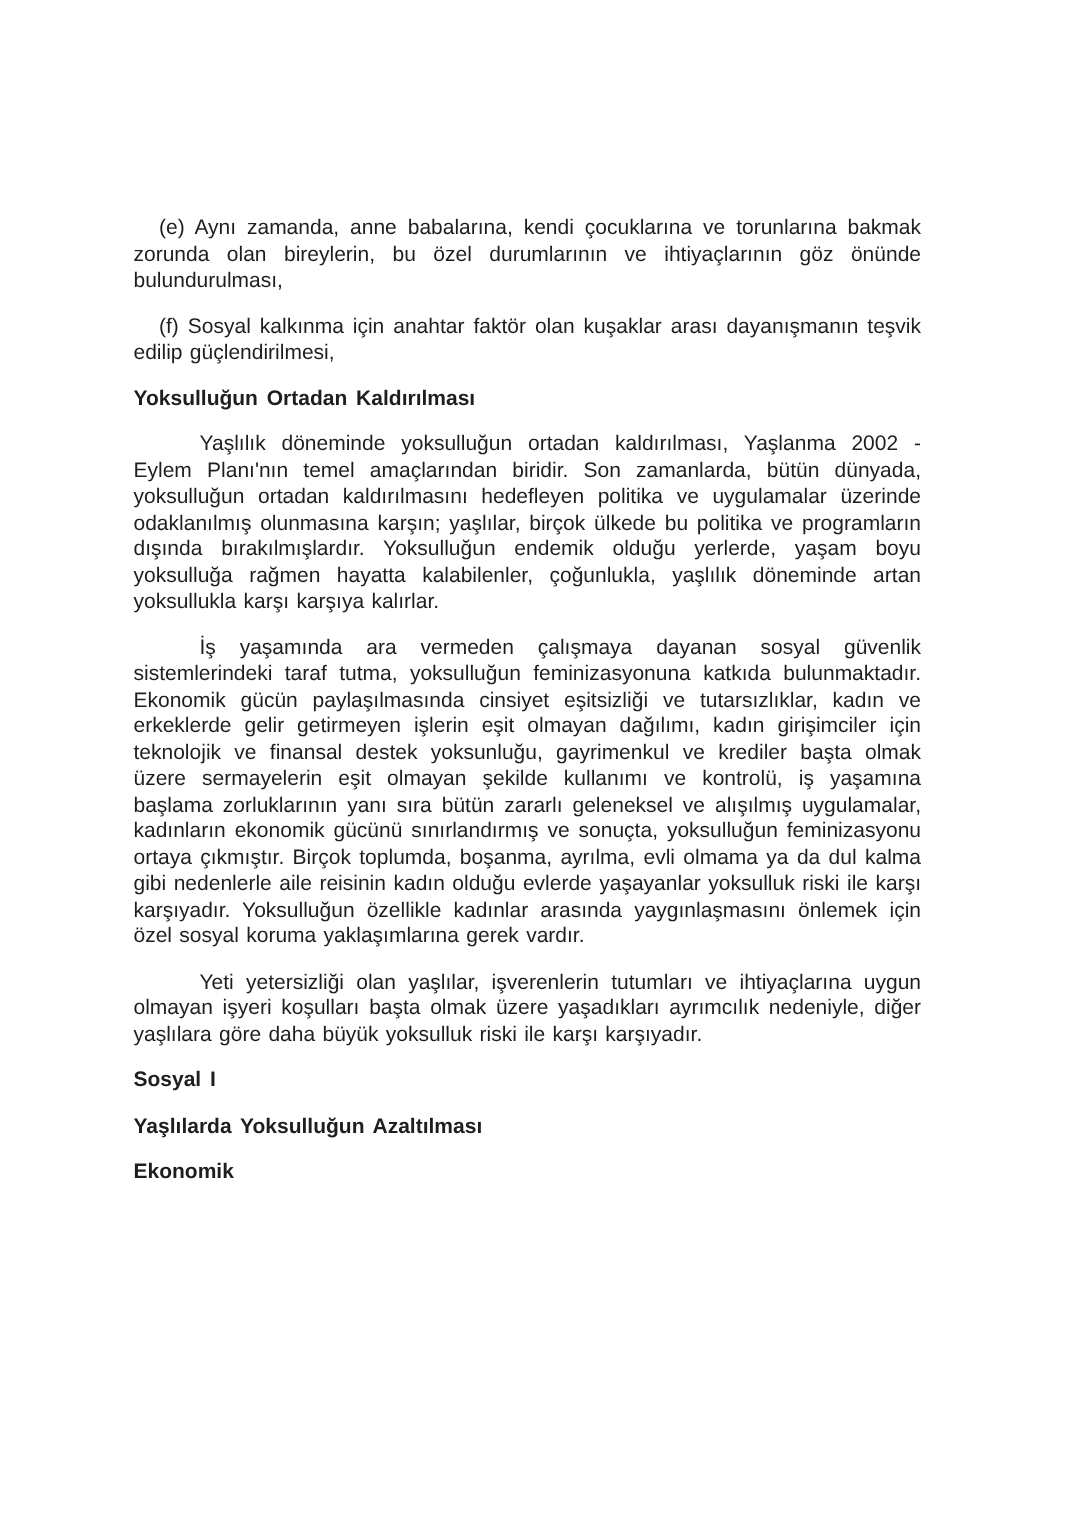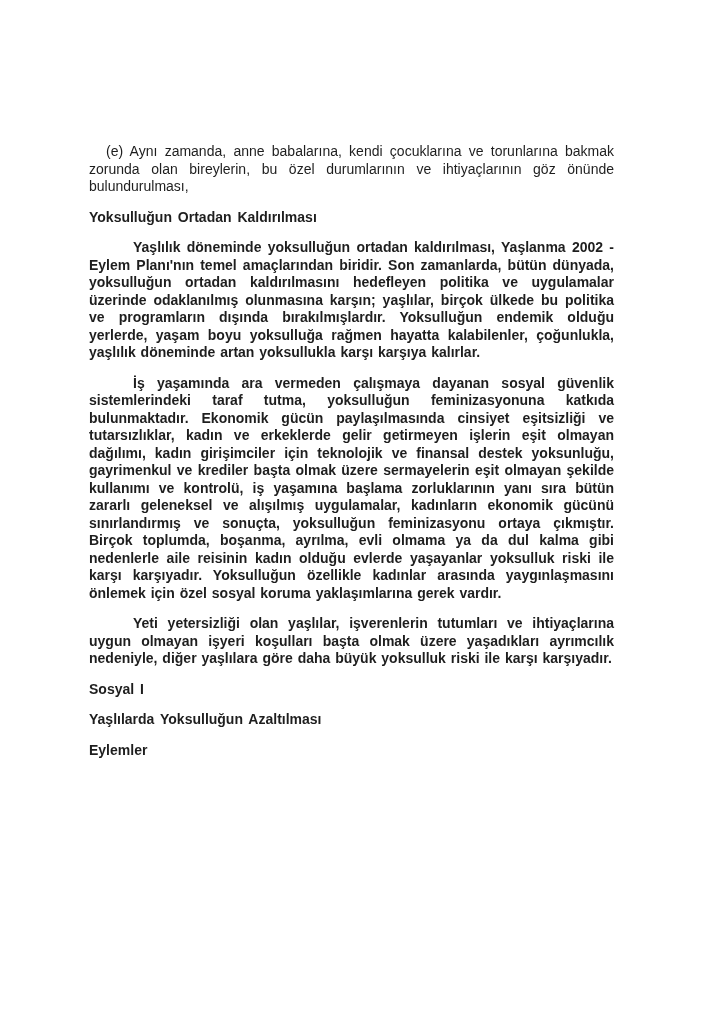--- a/index.html
+++ b/index.html
@@ -25,34 +25,34 @@
     margin: 0 0 13px 0;
     word-spacing: 1px;
   }
   .block.item {
     text-align: justify;
     text-indent: 17px;
   }
   .block.body {
     text-align: justify;
     text-indent: 44px;
-    font-weight: bold;
   }
   .block.heading {
     text-align: left;
     text-indent: 0;
     word-spacing: 2px;
     font-weight: bold;
   }
 </style>
 </head>
 <body>
 
 <div class="page">
   <p class="block item">(e) Aynı zamanda, anne babalarına, kendi çocuklarına ve torunlarına bakmak zorunda olan bireylerin, bu özel durumlarının ve ihtiyaçlarının göz önünde bulundurulması,</p>
+  <p class="block item">(f) Sosyal kalkınma için anahtar faktör olan kuşaklar arası dayanışmanın teşvik edilip güçlendirilmesi,</p>
   <p class="block heading">Yoksulluğun Ortadan Kaldırılması</p>
   <p class="block body">Yaşlılık döneminde yoksulluğun ortadan kaldırılması, Yaşlanma 2002 - Eylem Planı'nın temel amaçlarından biridir. Son zamanlarda, bütün dünyada, yoksulluğun ortadan kaldırılmasını hedefleyen politika ve uygulamalar üzerinde odaklanılmış olunmasına karşın; yaşlılar, birçok ülkede bu politika ve programların dışında bırakılmışlardır. Yoksulluğun endemik olduğu yerlerde, yaşam boyu yoksulluğa rağmen hayatta kalabilenler, çoğunlukla, yaşlılık döneminde artan yoksullukla karşı karşıya kalırlar.</p>
   <p class="block body">İş yaşamında ara vermeden çalışmaya dayanan sosyal güvenlik sistemlerindeki taraf tutma, yoksulluğun feminizasyonuna katkıda bulunmaktadır. Ekonomik gücün paylaşılmasında cinsiyet eşitsizliği ve tutarsızlıklar, kadın ve erkeklerde gelir getirmeyen işlerin eşit olmayan dağılımı, kadın girişimciler için teknolojik ve finansal destek yoksunluğu, gayrimenkul ve krediler başta olmak üzere sermayelerin eşit olmayan şekilde kullanımı ve kontrolü, iş yaşamına başlama zorluklarının yanı sıra bütün zararlı geleneksel ve alışılmış uygulamalar, kadınların ekonomik gücünü sınırlandırmış ve sonuçta, yoksulluğun feminizasyonu ortaya çıkmıştır. Birçok toplumda, boşanma, ayrılma, evli olmama ya da dul kalma gibi nedenlerle aile reisinin kadın olduğu evlerde yaşayanlar yoksulluk riski ile karşı karşıyadır. Yoksulluğun özellikle kadınlar arasında yaygınlaşmasını önlemek için özel sosyal koruma yaklaşımlarına gerek vardır.</p>
   <p class="block body">Yeti yetersizliği olan yaşlılar, işverenlerin tutumları ve ihtiyaçlarına uygun olmayan işyeri koşulları başta olmak üzere yaşadıkları ayrımcılık nedeniyle, diğer yaşlılara göre daha büyük yoksulluk riski ile karşı karşıyadır.</p>
   <p class="block heading">Sosyal I</p>
   <p class="block heading">Yaşlılarda Yoksulluğun Azaltılması</p>
-  <p class="block heading">Eylemler</p>
+  <p class="block heading">Ekonomik</p>
 </div>
 
 </body></html>

